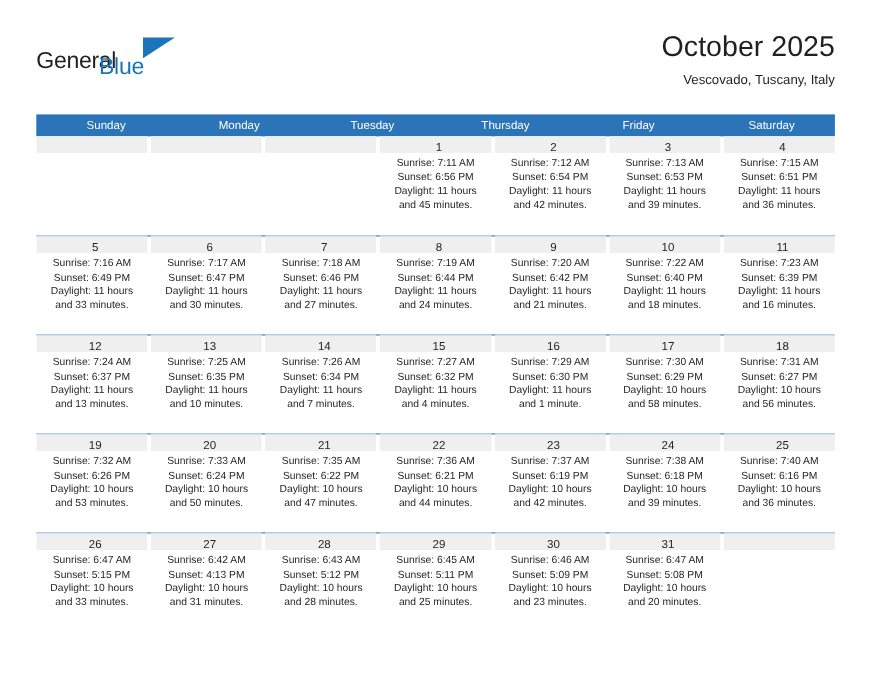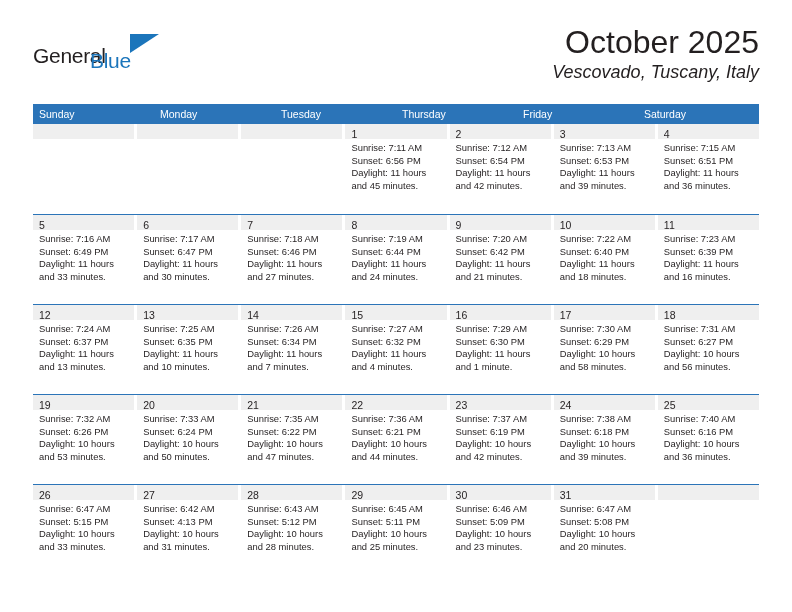--- a/index.html
+++ b/index.html
@@ -65,40 +65,40 @@
     border-bottom: 19px solid transparent;
   }
 
   .title-block {
     position: absolute;
     right: 0;
     top: 0;
     text-align: right;
   }
   .cal-title {
-    font-size: 32px;
+    font-size: 26px;
     color: #231f20;
     line-height: 32px;
     white-space: nowrap;
   }
   .cal-subtitle {
-    font-size: 18px;
+    font-size: 12px;
     color: #231f20;
     line-height: 20px;
     margin-top: 4px;
     white-space: nowrap;
-    font-style: italic;
   }
 
   
   .calendar {
     position: absolute;
     left: 33px;
     top: 104px;
     width: 726px;
+    text-align: center;
   }
   .dow-row {
     display: flex;
     background: #2b74b8;
     height: 20px;
     align-items: center;
   }
   .dow {
     flex: 1 1 0;
     font-size: 10.5px;

